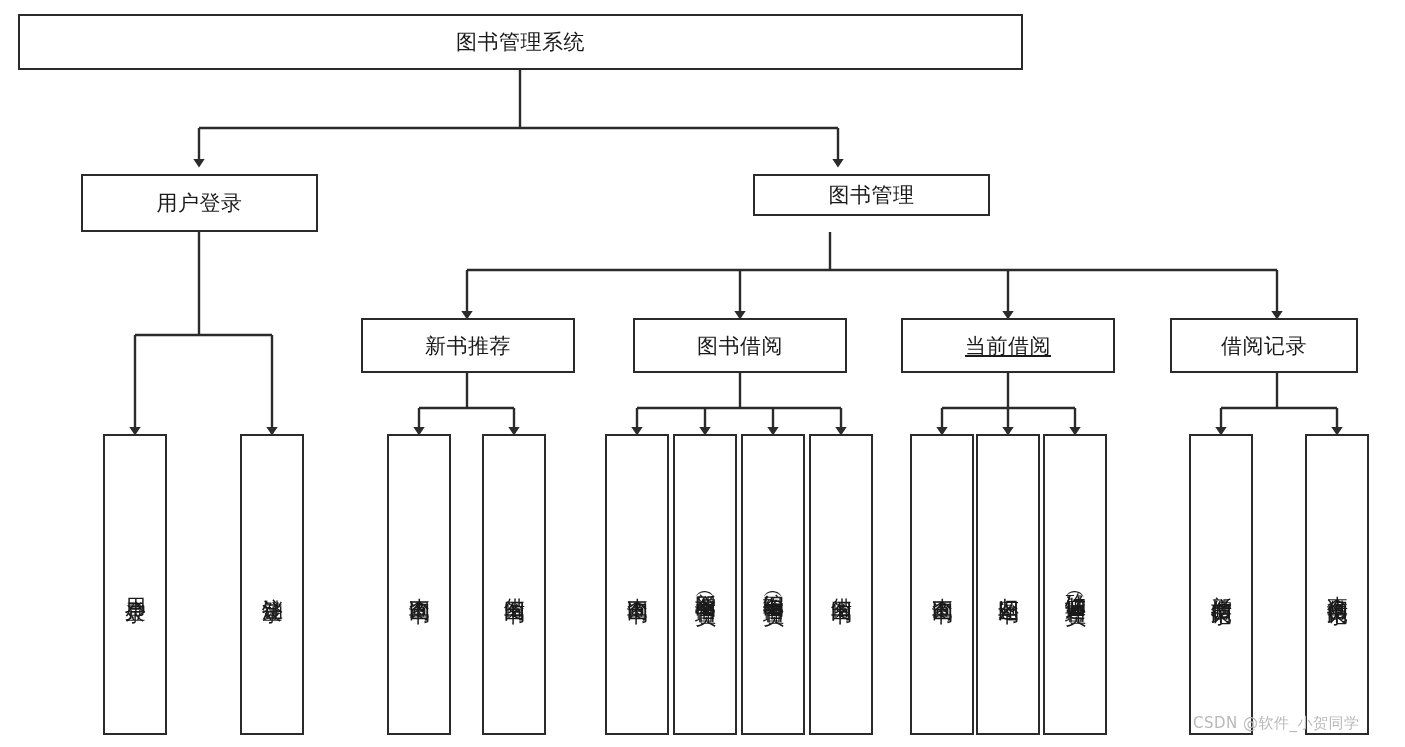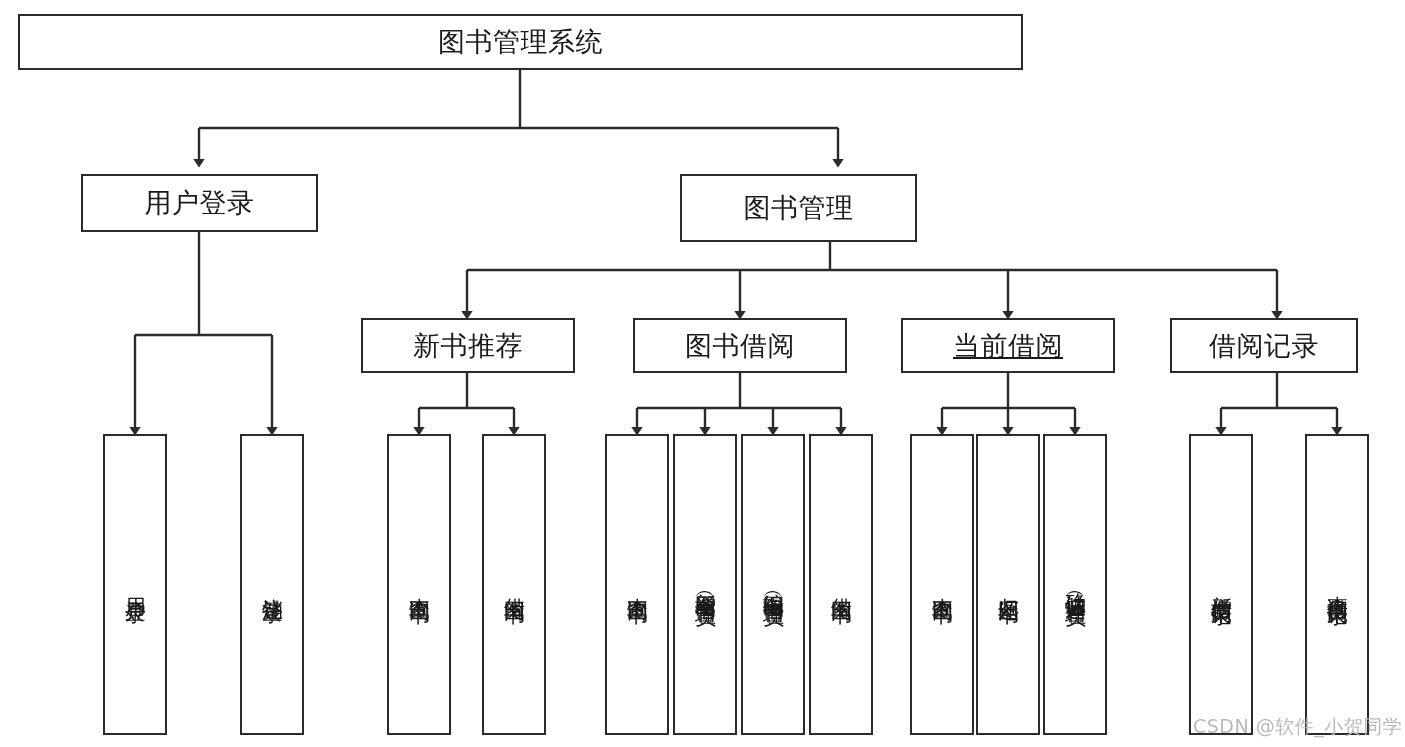--- a/index.html
+++ b/index.html
@@ -30,40 +30,40 @@
     box-sizing: border-box;
     background: #ffffff;
     border: 2px solid #2b2b2b;
     display: flex;
     align-items: center;
     justify-content: center;
     color: #1a1a1a;
   }
   .node.h {
     
-    font-size: 27px;
+    font-size: 21px;
     letter-spacing: 0.5px;
   }
   .node.v {
     
     font-size: 21px;
     align-items: center;
     justify-content: center;
   }
   .node.v .vtext {
     writing-mode: vertical-rl;
     text-orientation: upright;
     letter-spacing: 2px;
     line-height: 1;
     white-space: nowrap;
   }
   .watermark {
     position: absolute;
     color: #b9b9b9;
-    font-size: 19px;
+    font-size: 15px;
     letter-spacing: 0.5px;
     white-space: nowrap;
   }
 </style>
 </head>
 <body>
 
 <div id="canvas">
 
   <svg id="wires" viewBox="0 0 1405 747" xmlns="http://www.w3.org/2000/svg">
@@ -116,21 +116,21 @@
     </g>
   </svg>
 
   <div class="node h" style="left:18px; top:14px; width:1005px; height:56px;">
     <span>图书管理系统</span>
   </div>
 
   <div class="node h" style="left:81px; top:174px; width:237px; height:58px;">
     <span>用户登录</span>
   </div>
-  <div class="node h" style="left:680px; top:174px; width:237px; height:68px;">
+  <div class="node h" style="left:753px; top:174px; width:237px; height:42px;">
     <span>图书管理</span>
   </div>
 
   <div class="node h" style="left:633px; top:318px; width:214px; height:55px;">
     <span>图书借阅</span>
   </div>
   <div class="node h" style="left:361px; top:318px; width:214px; height:55px;">
     <span>新书推荐</span>
   </div>
   <div class="node h" style="left:901px; top:318px; width:214px; height:55px;text-decoration:underline;">

